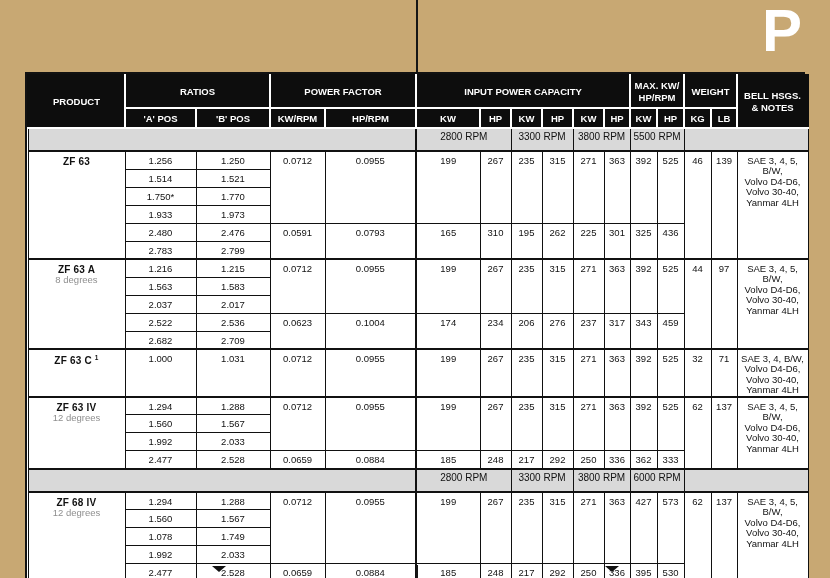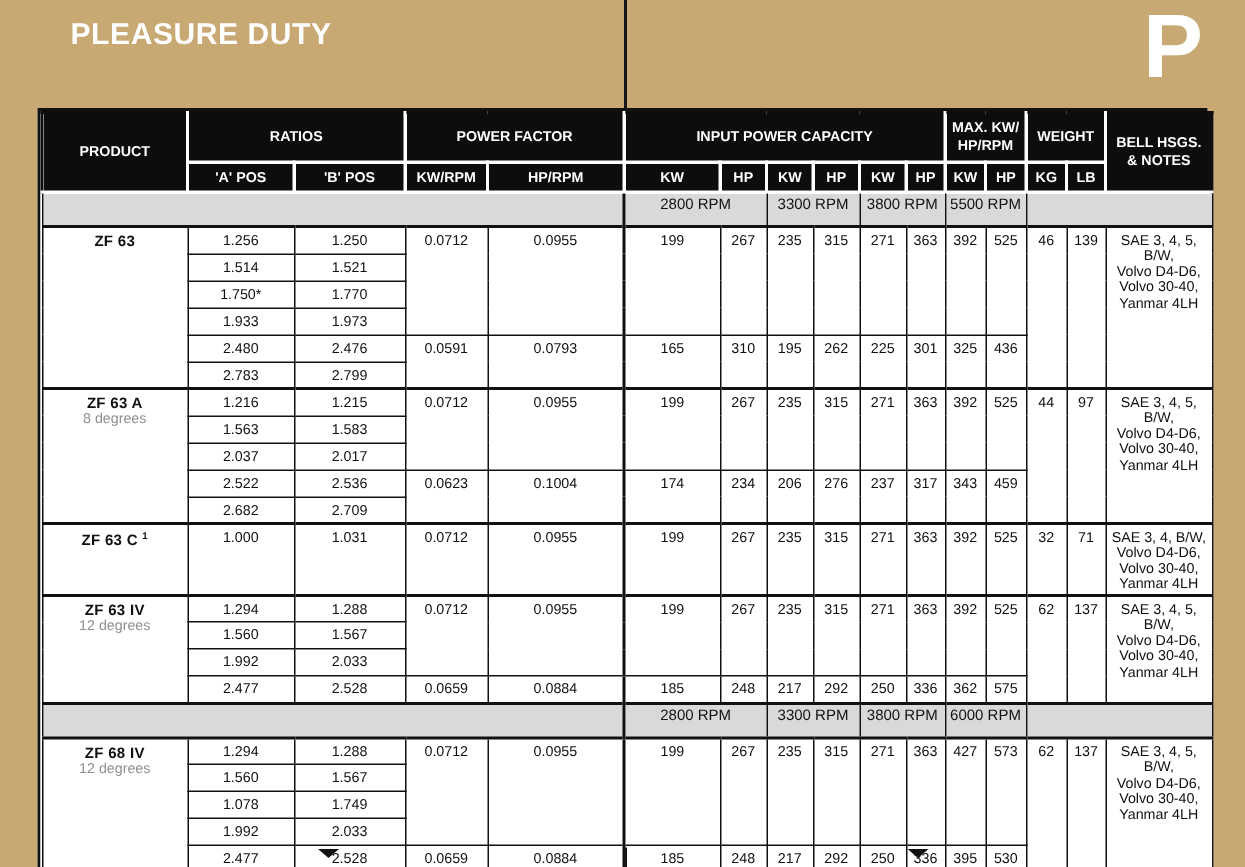--- a/index.html
+++ b/index.html
@@ -62,21 +62,20 @@
   .notes { text-align:left; font-size:7px; line-height:1.3; padding:3px 2px 0 5px; white-space:pre-line; }
 </style>
 </head>
 <body>
 
 <div class="page">
   <div class="content-bg"></div>
   <div class="vtop"></div>
 
   <div class="titleblock">
-    <div>PLEASURE DUTY</div>
   </div>
   <div class="corner">P</div>
 
   <div class="twrap">
   <table class="t">
     <colgroup>
       <col style="width:97px">
           <col style="width:71px">
           <col style="width:74px">
       <col style="width:55px">
@@ -299,21 +298,21 @@
       <td>2.528</td>
       <td>0.0659</td>
       <td>0.0884</td>
       <td class="k1">185</td>
       <td>248</td>
       <td>217</td>
       <td>292</td>
       <td>250</td>
       <td>336</td>
       <td>362</td>
-      <td>575</td>
+      <td>333</td>
     </tr>
 
     <tr class="band bs">
       <td colspan="5"></td>
       <td colspan="2" class="k1band">2800 RPM</td>
       <td colspan="2">3300 RPM</td>
       <td colspan="2">3800 RPM</td>
       <td colspan="2">6000 RPM</td>
       <td colspan="3"></td>
     </tr>

